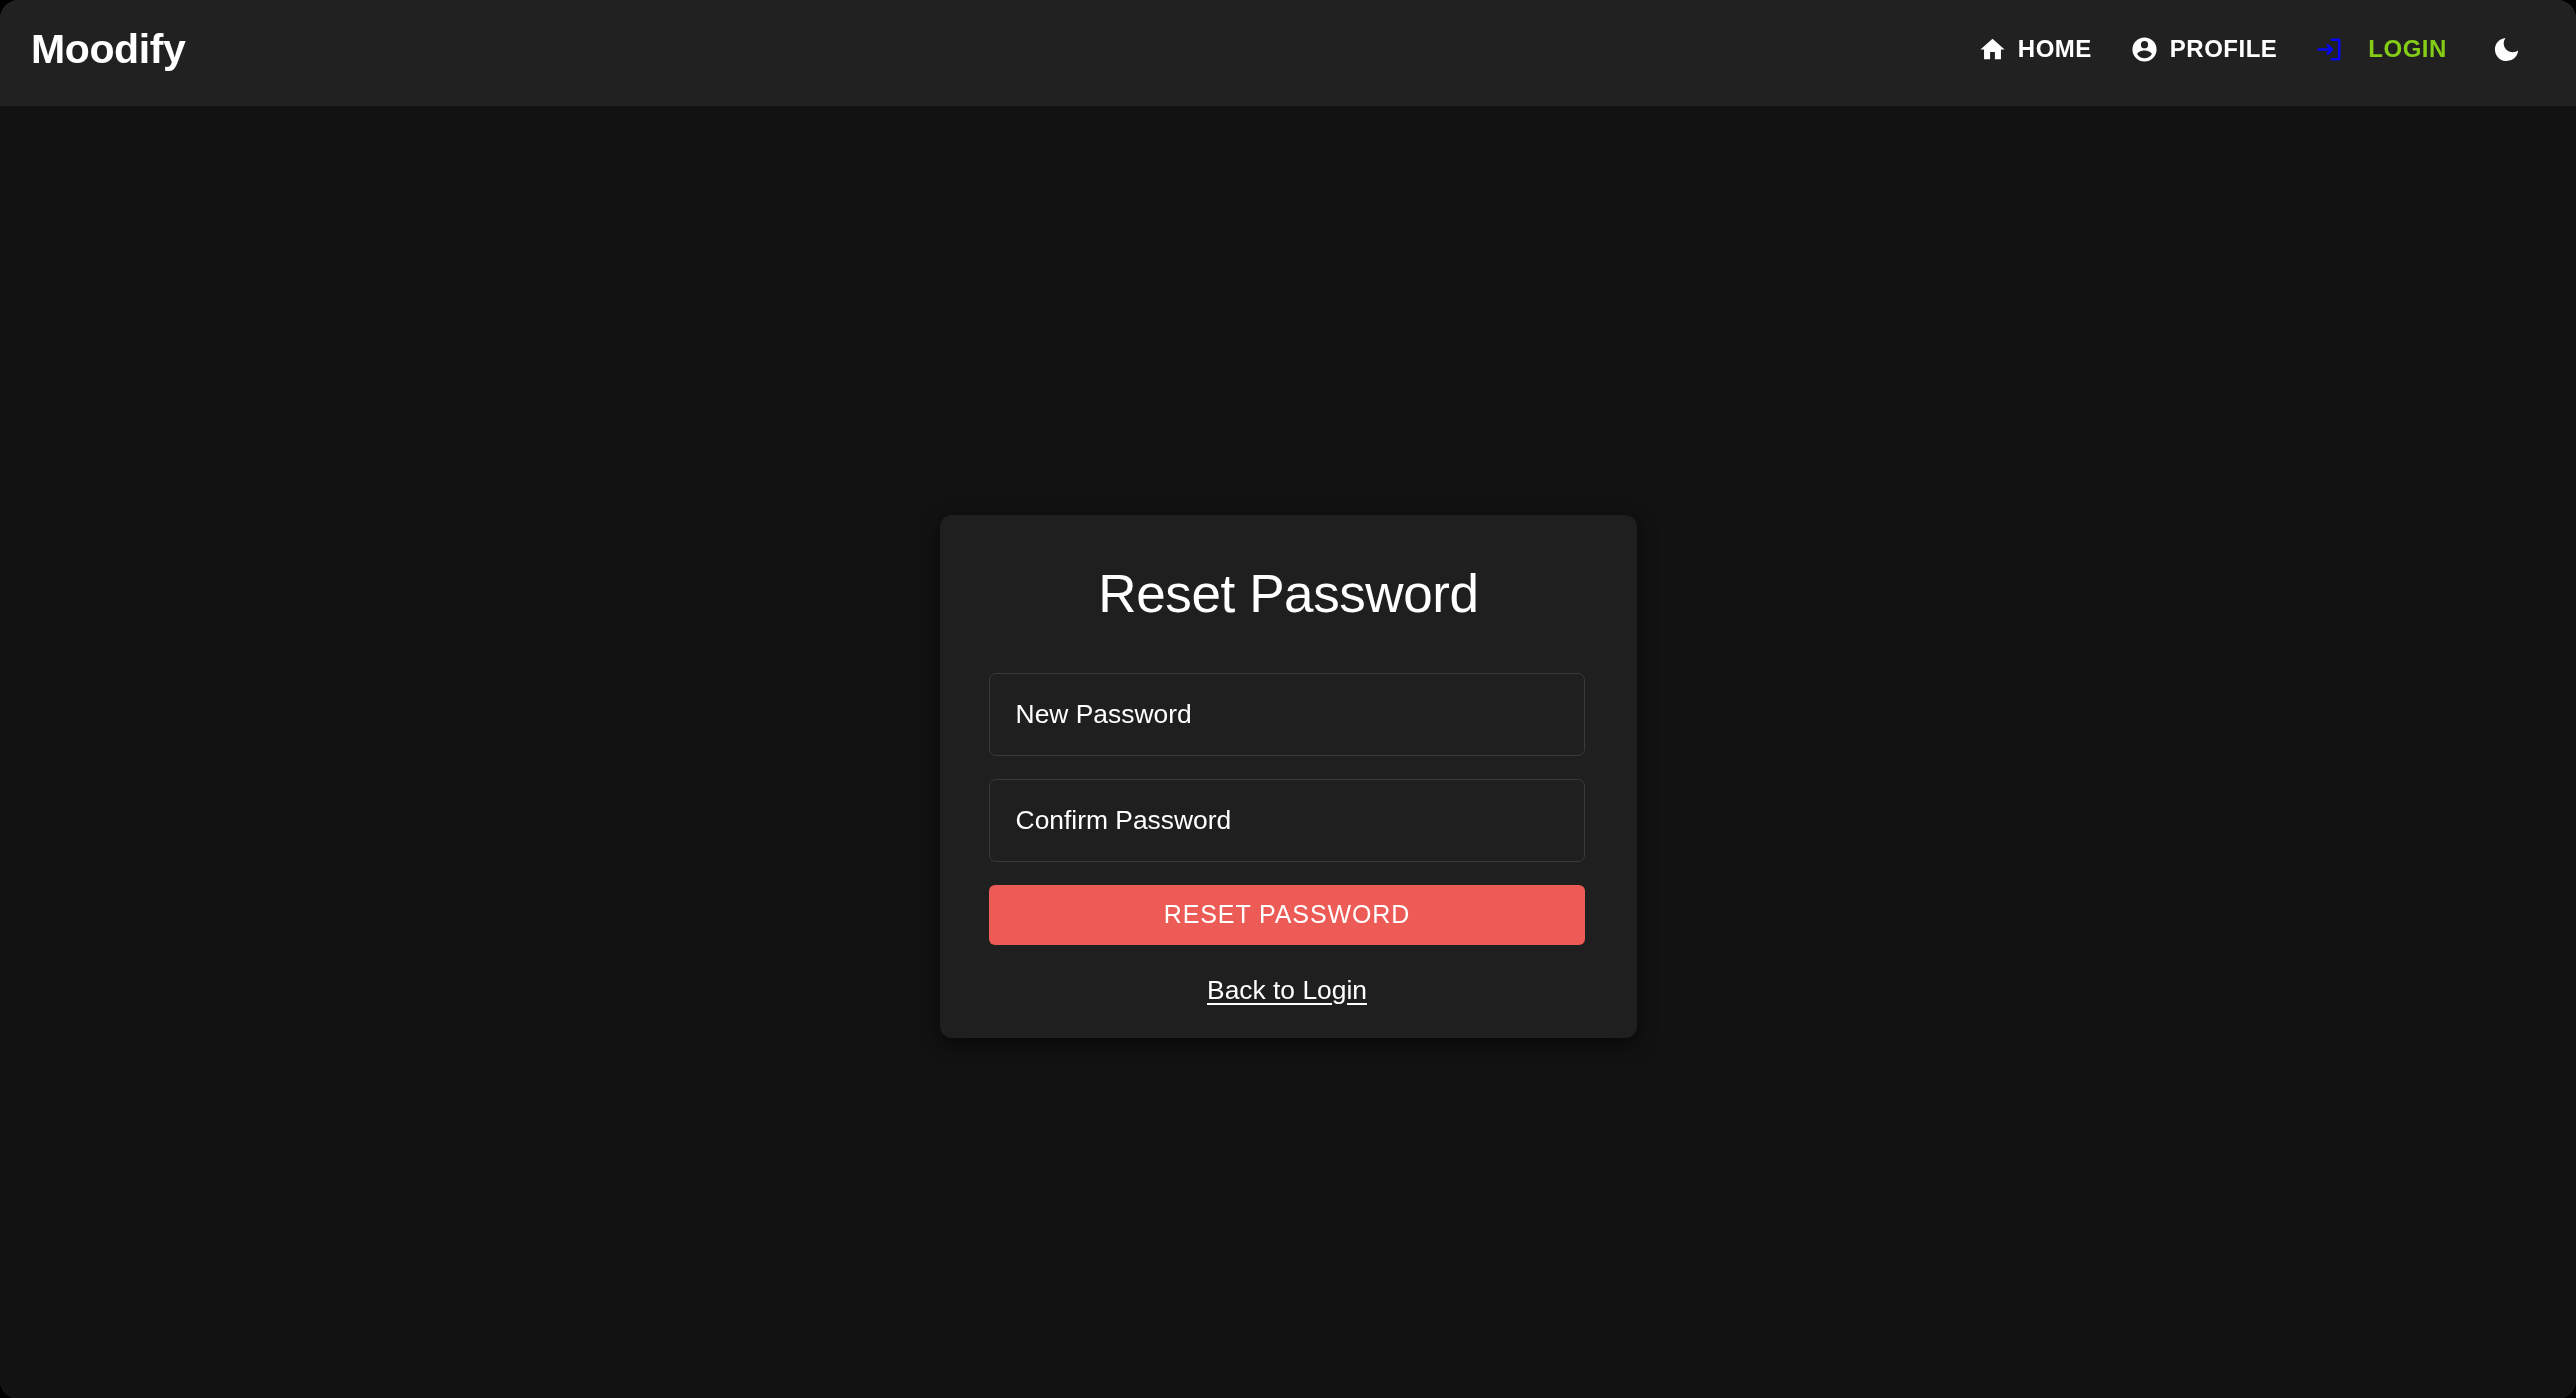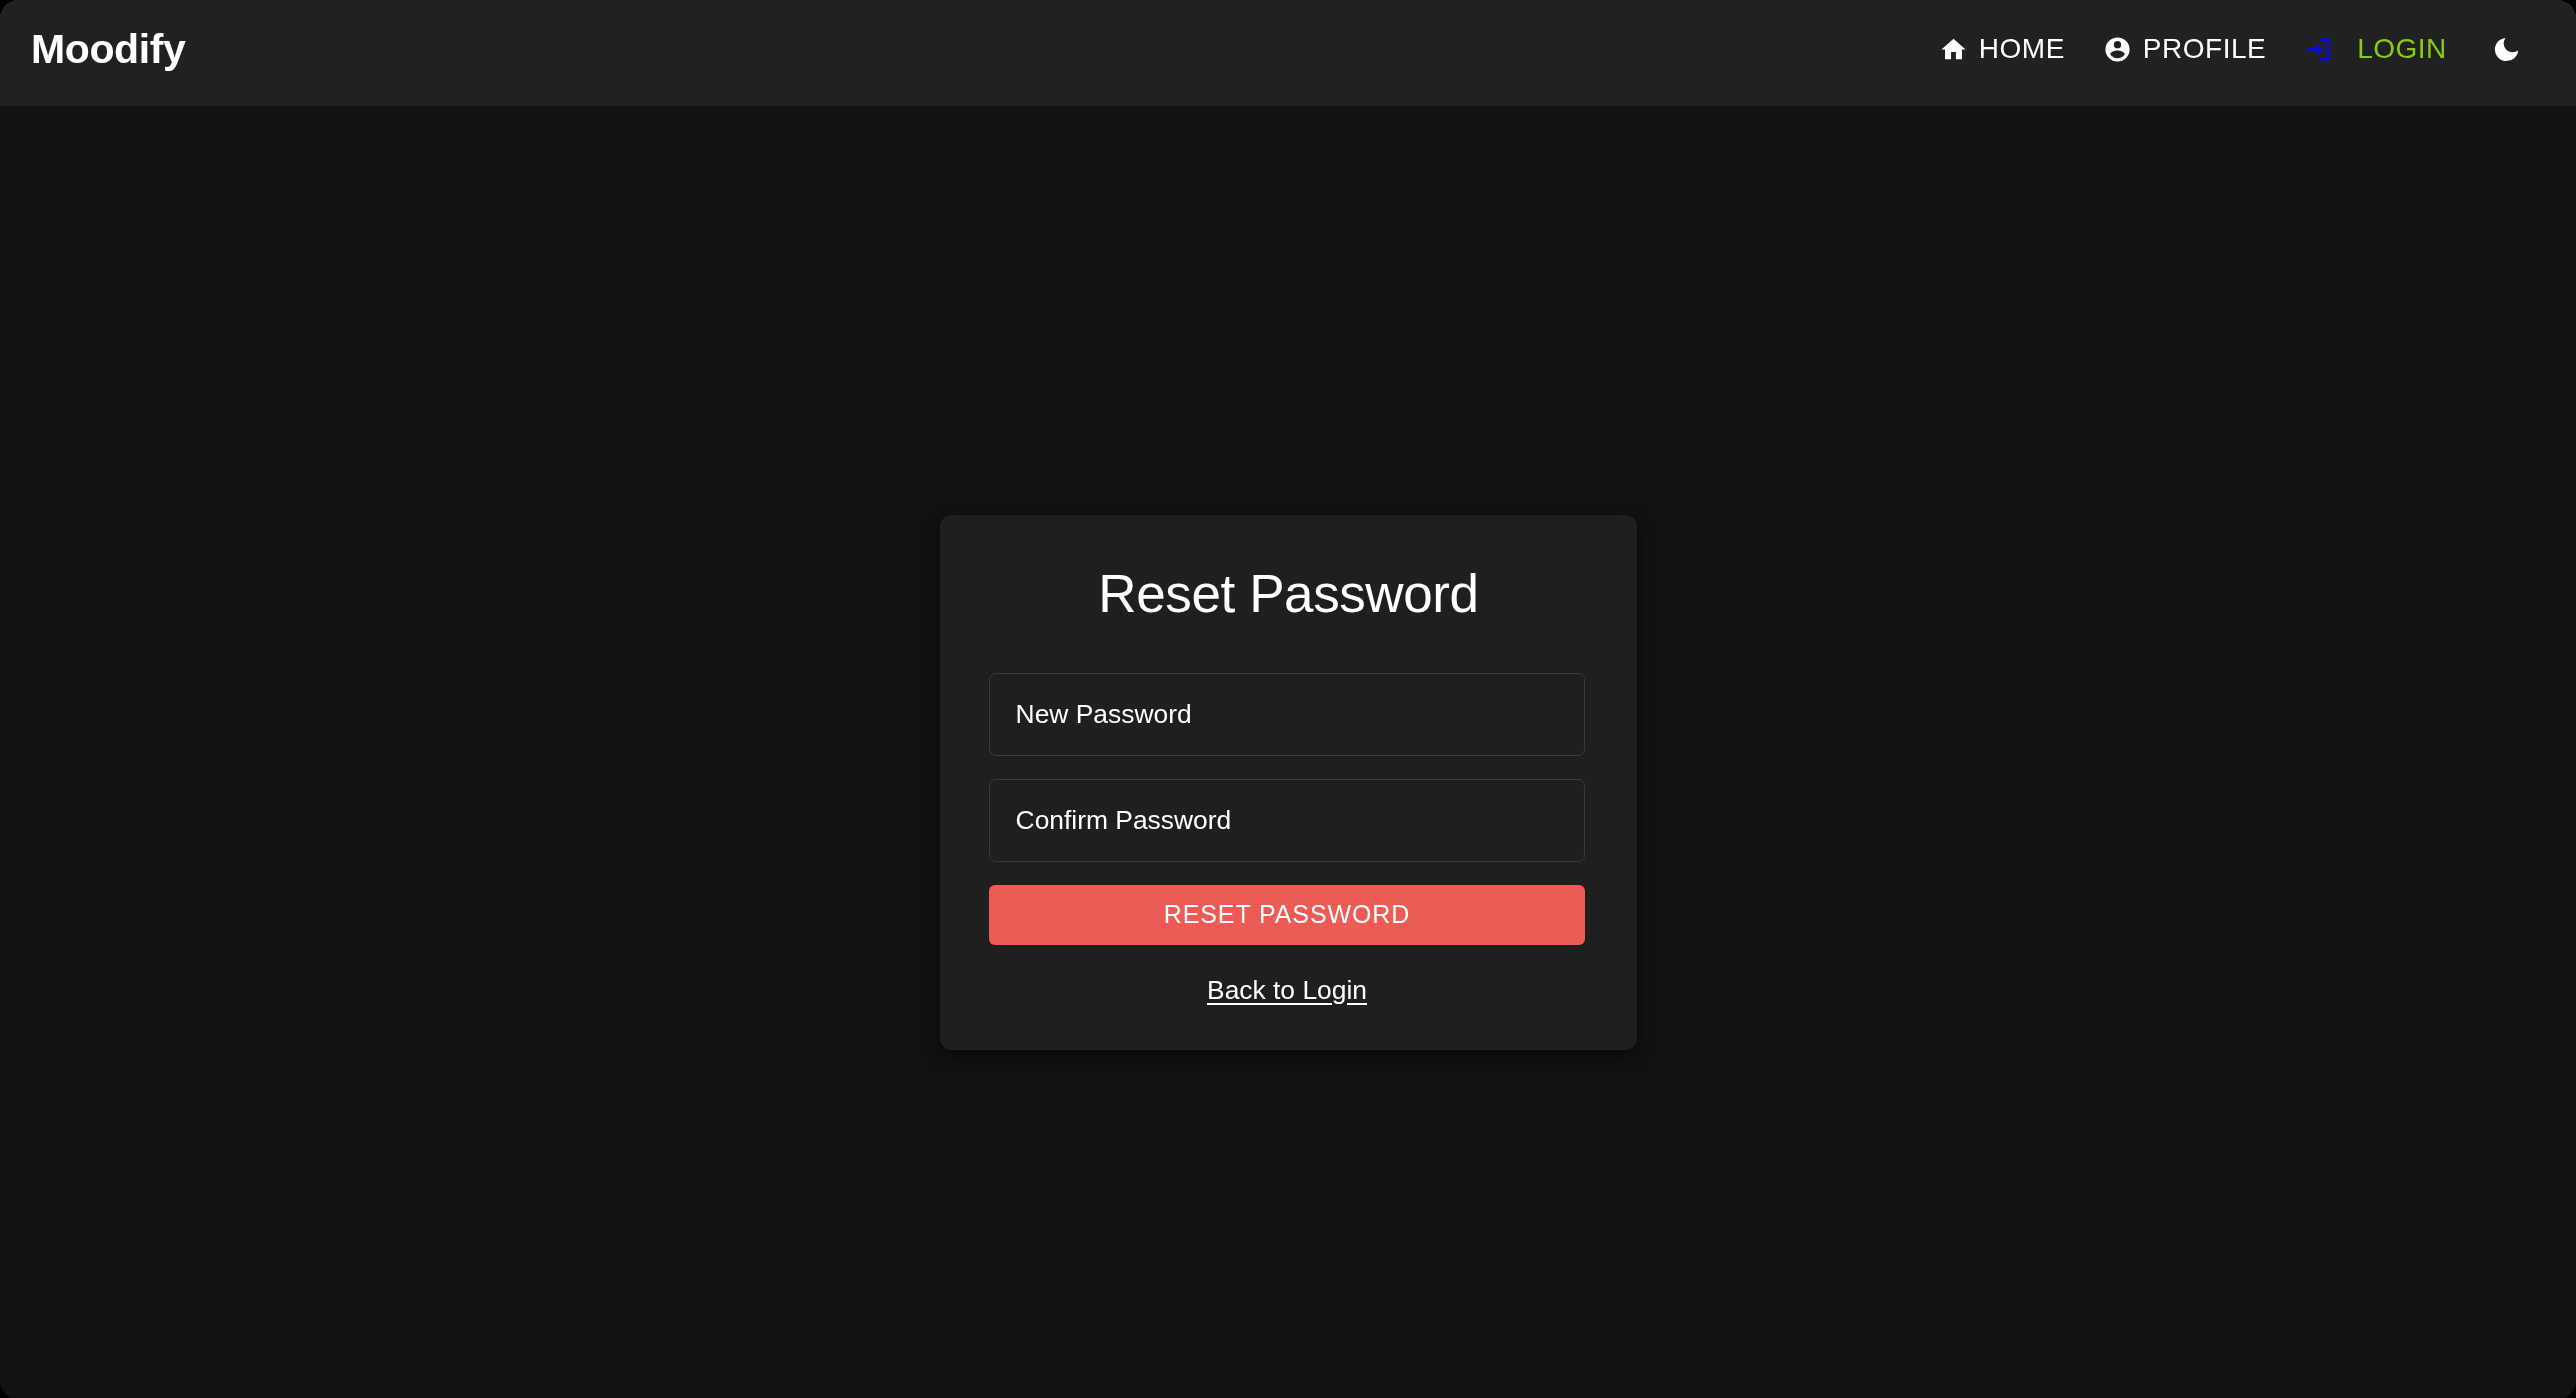--- a/index.html
+++ b/index.html
@@ -51,22 +51,22 @@
     display: flex;
     align-items: center;
     gap: 0px;
   }
 
   .nav-item {
     display: flex;
     align-items: center;
     gap: 11px;
     color: #ffffff;
-    font-size: 28px;
-    font-weight: 400;
+    font-size: 24px;
+    font-weight: 700;
     letter-spacing: 0.5px;
     padding: 12px 19px;
     cursor: pointer;
     white-space: nowrap;
     text-decoration: none;
     background: none;
     border: none;
     font-family: "Liberation Sans", sans-serif;
   }
 
@@ -106,21 +106,21 @@
   }
 
   
   .card {
     position: absolute;
     left: 940px;
     top: 409px;
     width: 697px;
     background: #1f1f1f;
     border-radius: 12px;
-    padding: 49px 49px 44px 49px;
+    padding: 49px 49px 32px 49px;
     box-shadow: 0 5.1px 19px rgba(0,0,0,0.55);
   }
 
   .card-title {
     color: #ffffff;
     font-size: 53px;
     font-weight: 400;
     text-align: center;
     letter-spacing: -0.4px;
     line-height: 1.15;

